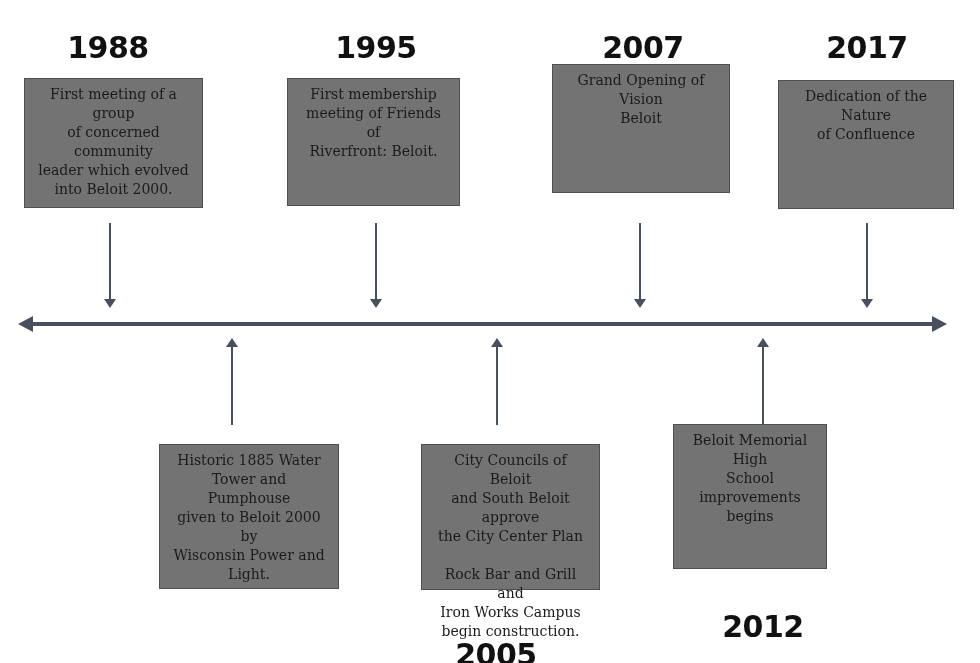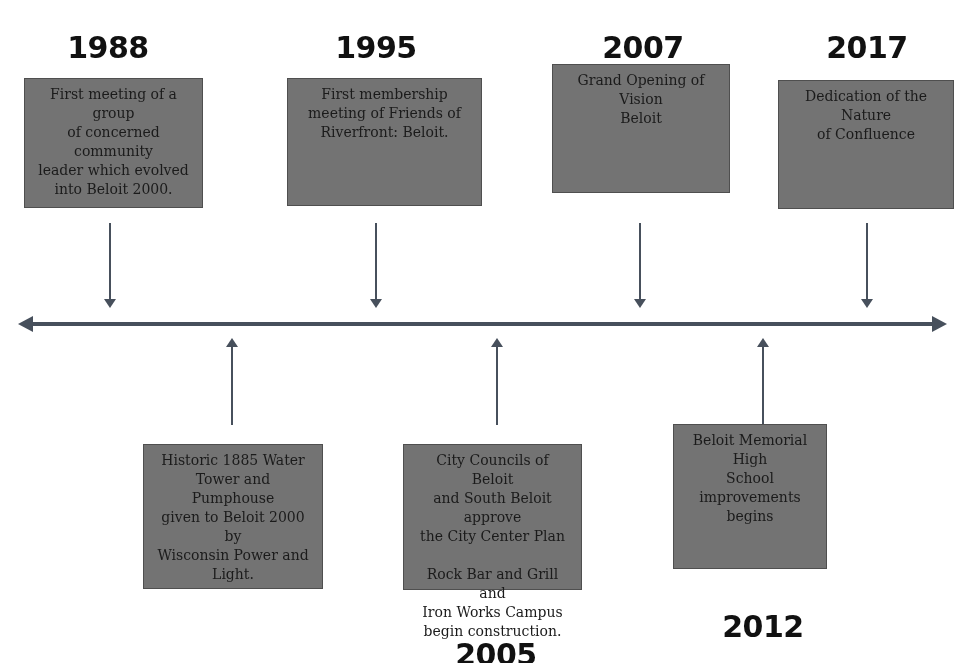--- a/index.html
+++ b/index.html
@@ -59,21 +59,21 @@
   <div class="year-label" style="left:296px; top:22px; width:160px;">1995</div>
   <div class="year-label" style="left:563px; top:22px; width:160px;">2007</div>
   <div class="year-label" style="left:787px; top:22px; width:160px;">2017</div>
 
   <div class="event-box" style="left:24px; top:70px; width:179px; height:130px;">
     <p class="event-text">First meeting of a group
 of concerned community
 leader which evolved
 into  Beloit 2000.</p>
   </div>
-  <div class="event-box" style="left:287px; top:70px; width:195px; height:128px;">
+  <div class="event-box" style="left:287px; top:70px; width:173px; height:128px;">
     <p class="event-text">First membership
 meeting of Friends of
 Riverfront: Beloit.</p>
   </div>
   <div class="event-box" style="left:552px; top:56px; width:178px; height:129px;">
     <p class="event-text">Grand Opening of Vision
 Beloit</p>
   </div>
   <div class="event-box" style="left:778px; top:72px; width:176px; height:129px;">
     <p class="event-text">Dedication of the Nature
@@ -109,28 +109,28 @@
   </div>
   <div class="v-arrow" style="left:491px; top:330px; height:87px;">
     <span class="head-up"></span>
     <span class="shaft"></span>
   </div>
   <div class="v-arrow" style="left:757px; top:330px; height:87px;">
     <span class="head-up"></span>
     <span class="shaft"></span>
   </div>
 
-  <div class="event-box" style="left:143px; top:436px; width:180px; height:145px;">
+  <div class="event-box" style="left:159px; top:436px; width:180px; height:145px;">
     <p class="event-text">Historic 1885 Water
 Tower and Pumphouse
 given to Beloit 2000 by
 Wisconsin Power and
 Light.</p>
   </div>
-  <div class="event-box" style="left:403px; top:436px; width:179px; height:146px;">
+  <div class="event-box" style="left:421px; top:436px; width:179px; height:146px;">
     <p class="event-text">City Councils of Beloit
 and South Beloit approve
 the City Center Plan
 
 Rock Bar and Grill  and
 Iron Works Campus
 begin construction.</p>
   </div>
   <div class="event-box" style="left:673px; top:416px; width:154px; height:145px;">
     <p class="event-text">Beloit Memorial High

